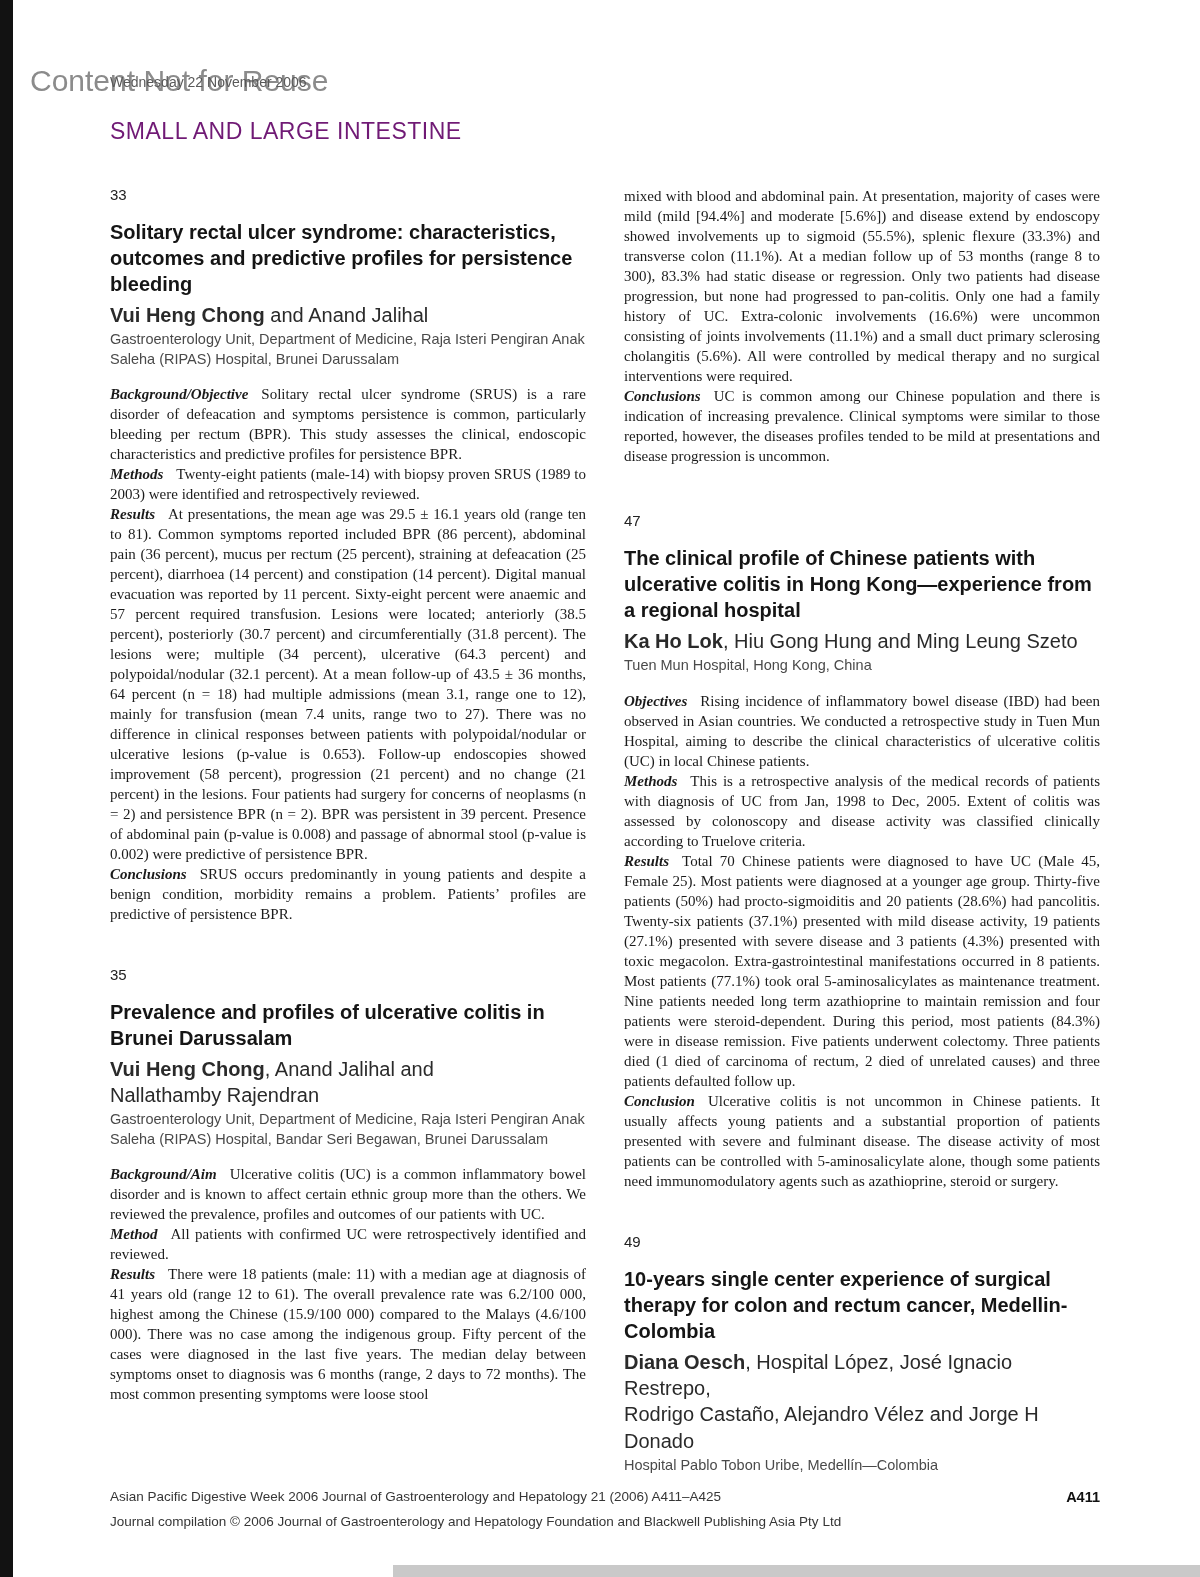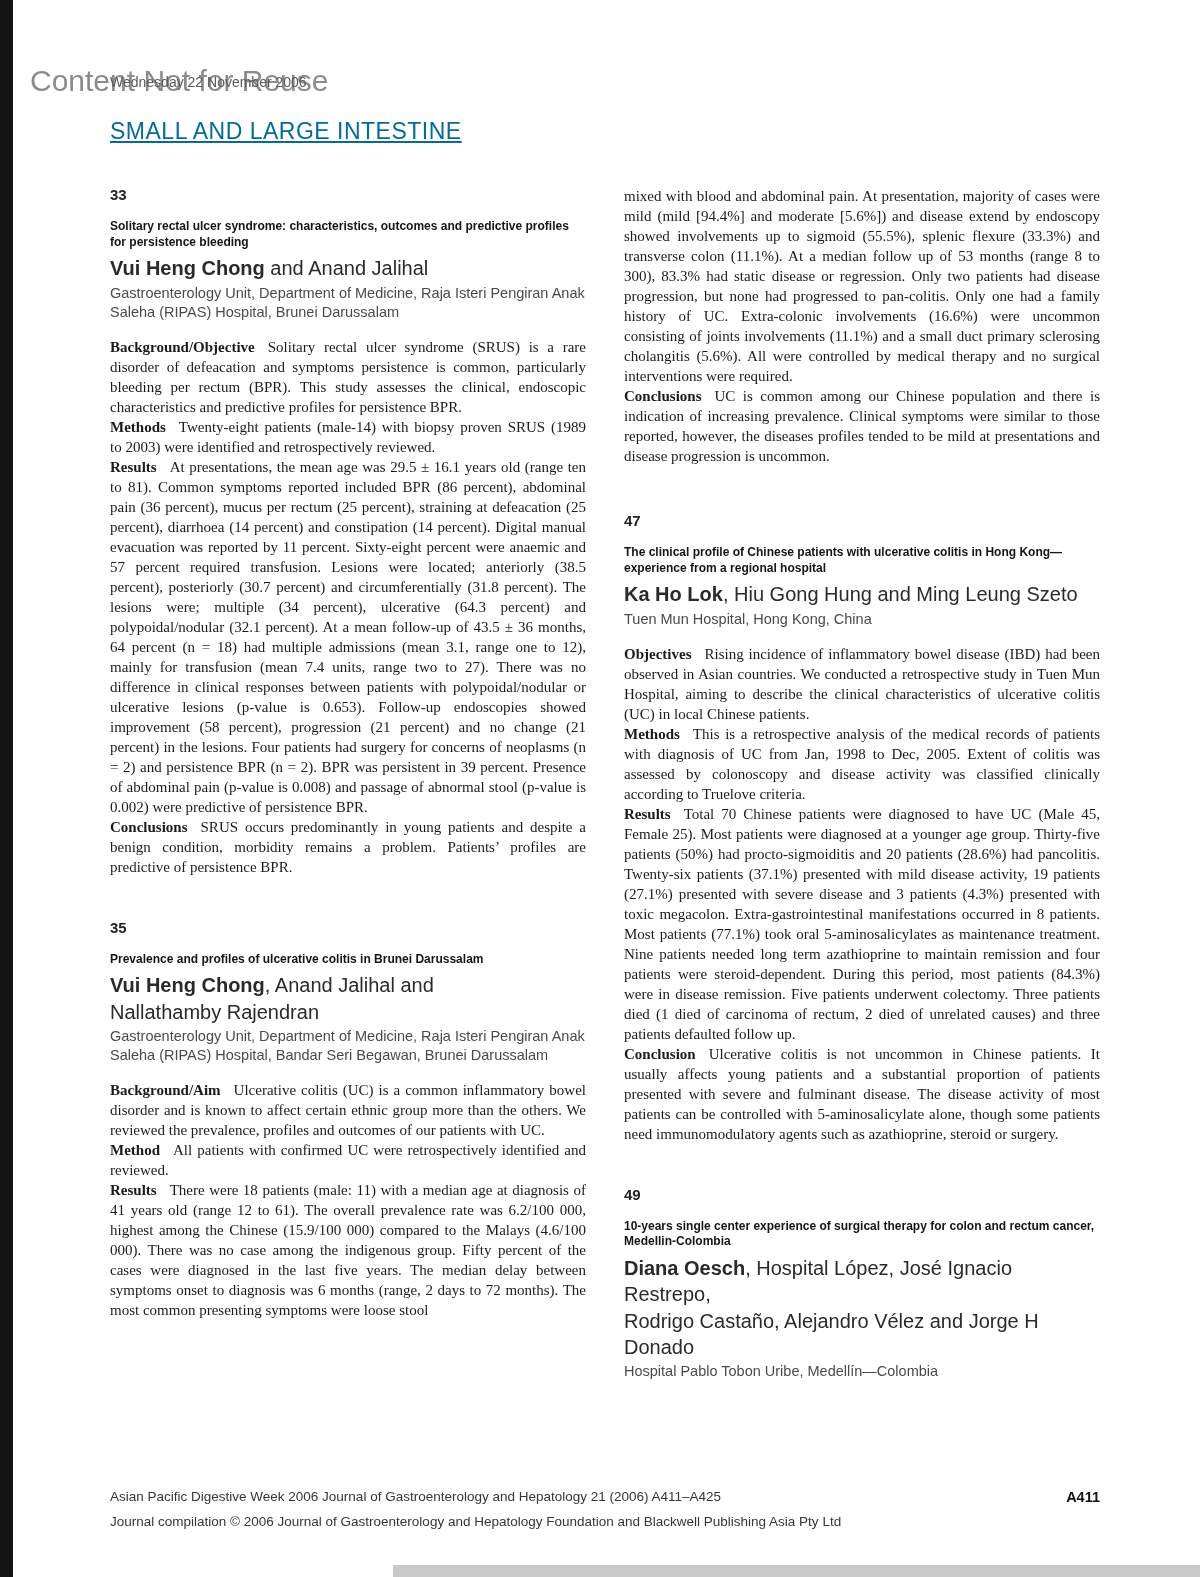--- a/index.html
+++ b/index.html
@@ -25,49 +25,49 @@
     font-size:30px; color:#8b8b8b;
     font-family:"Liberation Sans", sans-serif;
     margin-top:38px;
   }
   .date {
     position:absolute; left:110px; top:74px;
     font-size:14px; color:#595959;
   }
   .section-title {
     position:absolute; left:110px; top:118px;
-    font-size:23px; color:#0369a1; letter-spacing:0.5px;text-decoration:underline;
+    font-size:23px; color:#701a75; letter-spacing:0.5px;
   }
   .columns {
     position:absolute; left:110px; top:186px;
     width:990px; display:flex; gap:38px;
   }
   .col { width:476px; }
   .abs-number {
-    font-weight:bold; font-size:15px; color:#222;
+    font-weight:normal; font-size:15px; color:#222;
     margin-bottom:16px;
   }
   .abs-title {
-    font-weight:bold; font-size:12px; line-height:1.3;
+    font-weight:bold; font-size:20px; line-height:1.3;
     color:#151515; margin-bottom:5px;
   }
   .authors {
     font-size:20px; line-height:1.32; color:#2a2a2a;
   }
   .authors b { font-weight:bold; }
   .affil {
     font-size:14.5px; line-height:1.32; color:#4a4a4a; margin-top:2px;
   }
   .body-block { margin-top:15px; }
   .para {
     font-family:"Liberation Serif", serif;
     font-size:15px; line-height:20px;
     text-align:justify; color:#1b1b1b;
   }
-  .plabel { font-weight:bold; margin-right:13px; }
+  .plabel { font-weight:bold; margin-right:13px;font-style:italic; }
   .gap-lg { margin-top:46px; }
   .gap-md { margin-top:42px; }
   .footer {
     position:absolute; left:110px; top:1488px; width:990px;
     font-size:13.5px; color:#363636; line-height:1.3;
   }
   .footer-line1 { display:flex; align-items:flex-start; }
   .footer-page { margin-left:auto; font-weight:bold; font-size:14.5px; color:#111; }
   .footer-line2 { margin-top:6px; }
 </style>

